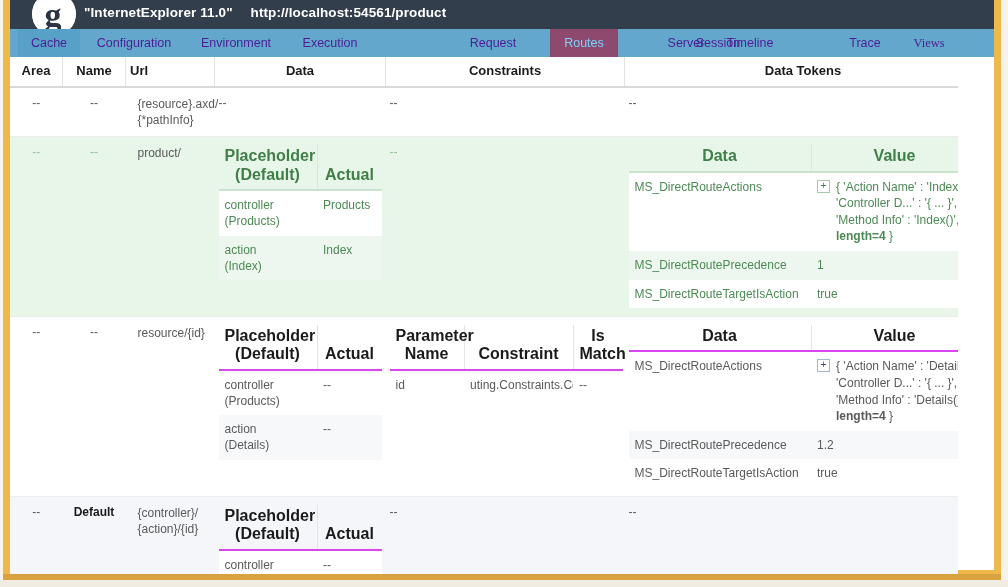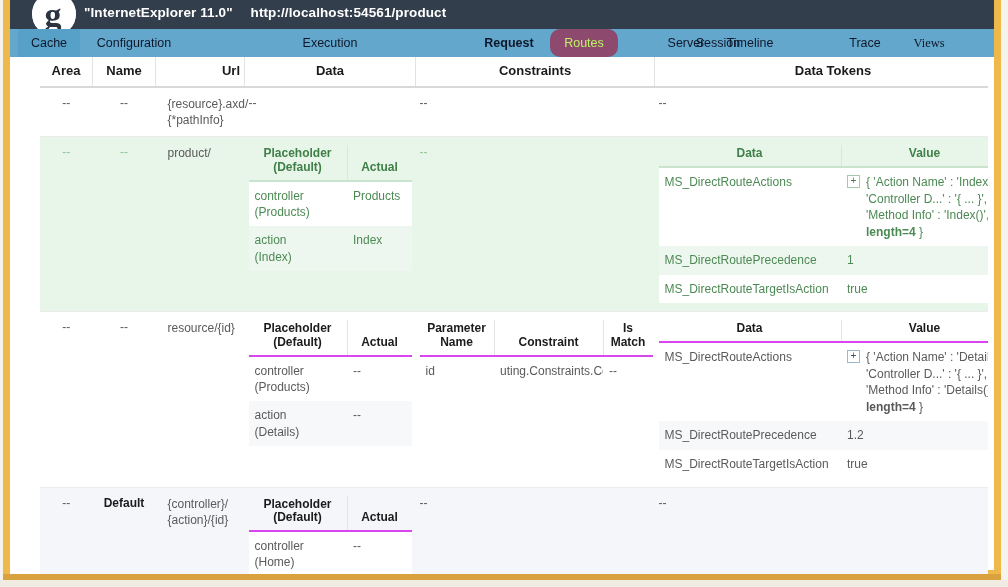--- a/index.html
+++ b/index.html
@@ -47,28 +47,28 @@
   
   .tabbar{
     position:absolute;left:10px;top:29px;width:984px;height:28px;
     background:#63a8cc;
   }
   .tab{
     position:absolute;top:0;height:28px;line-height:28px;
     font-size:12.5px;color:#ffffff;text-align:center;white-space:nowrap;
     cursor:pointer;
   }
-  .tab.dim{color:#0f172a;}
+  .tab.dim{color:#4c1d95;}
   .tab.first{background:#57a0c7;}
-  .tab.active{background:#8d4a6e;color:#bef264;border-radius:10px;}
+  .tab.active{background:#8d4a6e;color:#7dd3fc;}
 
   
   .panel{
     position:absolute;left:10px;top:57px;width:948px;height:517px;
-    background:#ffffff;overflow:hidden;padding-left:30px;
+    background:#ffffff;overflow:hidden;
   }
 
   
   table.main{border-collapse:collapse;width:984px;table-layout:fixed;}
   table.main > thead > tr > th{
     font-size:13px;font-weight:bold;color:#1b1b1b;
     padding:6px 4px 8px 4px;
     border-bottom:2px solid #d9d9d9;
     border-right:1px solid #e2e2e2;
     text-align:center;vertical-align:middle;
@@ -94,21 +94,21 @@
   tr.row-plain > td{background:#ffffff;}
 
   .name-strong{font-weight:bold;color:#1b1b1b;}
   .dur{font-family:"Liberation Mono",monospace;font-size:12px;color:#2b2b2b;font-weight:bold;}
   tr.row-green .dur{color:#4c8a54;}
   .urltext{line-height:1.35;}
 
   
   table.sub{border-collapse:collapse;width:100%;table-layout:fixed;}
   table.sub th{
-    font-size:12px;font-weight:bold;color:#1b1b1b;
+    font-size:16px;font-weight:bold;color:#1b1b1b;
     padding:2px 6px 5px 6px;text-align:center;vertical-align:bottom;
     border-bottom:2px solid #d946ef;border-right:1px solid #e4e4e4;
     line-height:1.15;
   }
   table.sub th:last-child{border-right:none;}
   table.sub td{
     font-size:12px;color:#5a5a5a;padding:6px 6px;vertical-align:top;line-height:1.35;
   }
   table.sub tbody tr:nth-child(odd) td{background:#ffffff;}
   table.sub tbody tr:nth-child(even) td{background:#f7f8fa;}
@@ -151,37 +151,38 @@
     </div>
     <div class="title-text">
       <span>"InternetExplorer 11.0"</span>
       <span class="url">http://localhost:54561/product</span>
     </div>
   </div>
 
   <div class="tabbar" id="tabbar">
       <div class="tab dim first" style="left: 8px; width: 62px;">Cache</div>
       <div class="tab dim" style="left: 70px; width: 108px;">Configuration</div>
+      <div class="tab dim" style="left: 178px; width: 96px;">Environment</div>
       <div class="tab dim" style="left: 274px; width: 92px;">Execution</div>
-      <div class="tab dim" style="left: 458px; width: 82px; font-weight: bold;">Request</div>
+      <div class="tab dim" style="left: 442px; width: 82px;">Request</div>
       <div class="tab dim active" style="left: 540px; width: 68px;">Routes</div>
       <div class="tab dim" style="left: 644px; width: 64px; text-align: center;">Server</div>
       <div class="tab dim" style="left: 672px; width: 72px;">Session</div>
       <div class="tab dim" style="left: 700px; width: 80px;">Timeline</div>
       <div class="tab dim" style="left: 824px; width: 62px;">Trace</div>
       <div class="tab dim" style="left: 886px; width: 66px; font-family: Liberation Serif, serif;">Views</div>
     </div>
 
   <div class="panel">
     <table class="main">
       <thead>
         <tr>
           <th class="c-area">Area</th>
           <th class="c-name">Name</th>
-          <th class="c-url" style="text-align:right;padding-left:4px !important;">Url</th>
+          <th class="c-url" style="text-align:left;padding-left:4px !important;">Url</th>
           <th class="c-data">Data</th>
           <th class="c-constraints">Constraints</th>
           <th class="c-tokens">Data Tokens</th>
           <th class="c-duration" style="text-align:center;padding-right:4px !important;">Duration</th>
         </tr>
       </thead>
       <tbody id="routes-body">
           <tr class="row-plain">
             <td class="c-area dash">--</td>
             <td class="c-name"><span class="dash">--</span></td>

